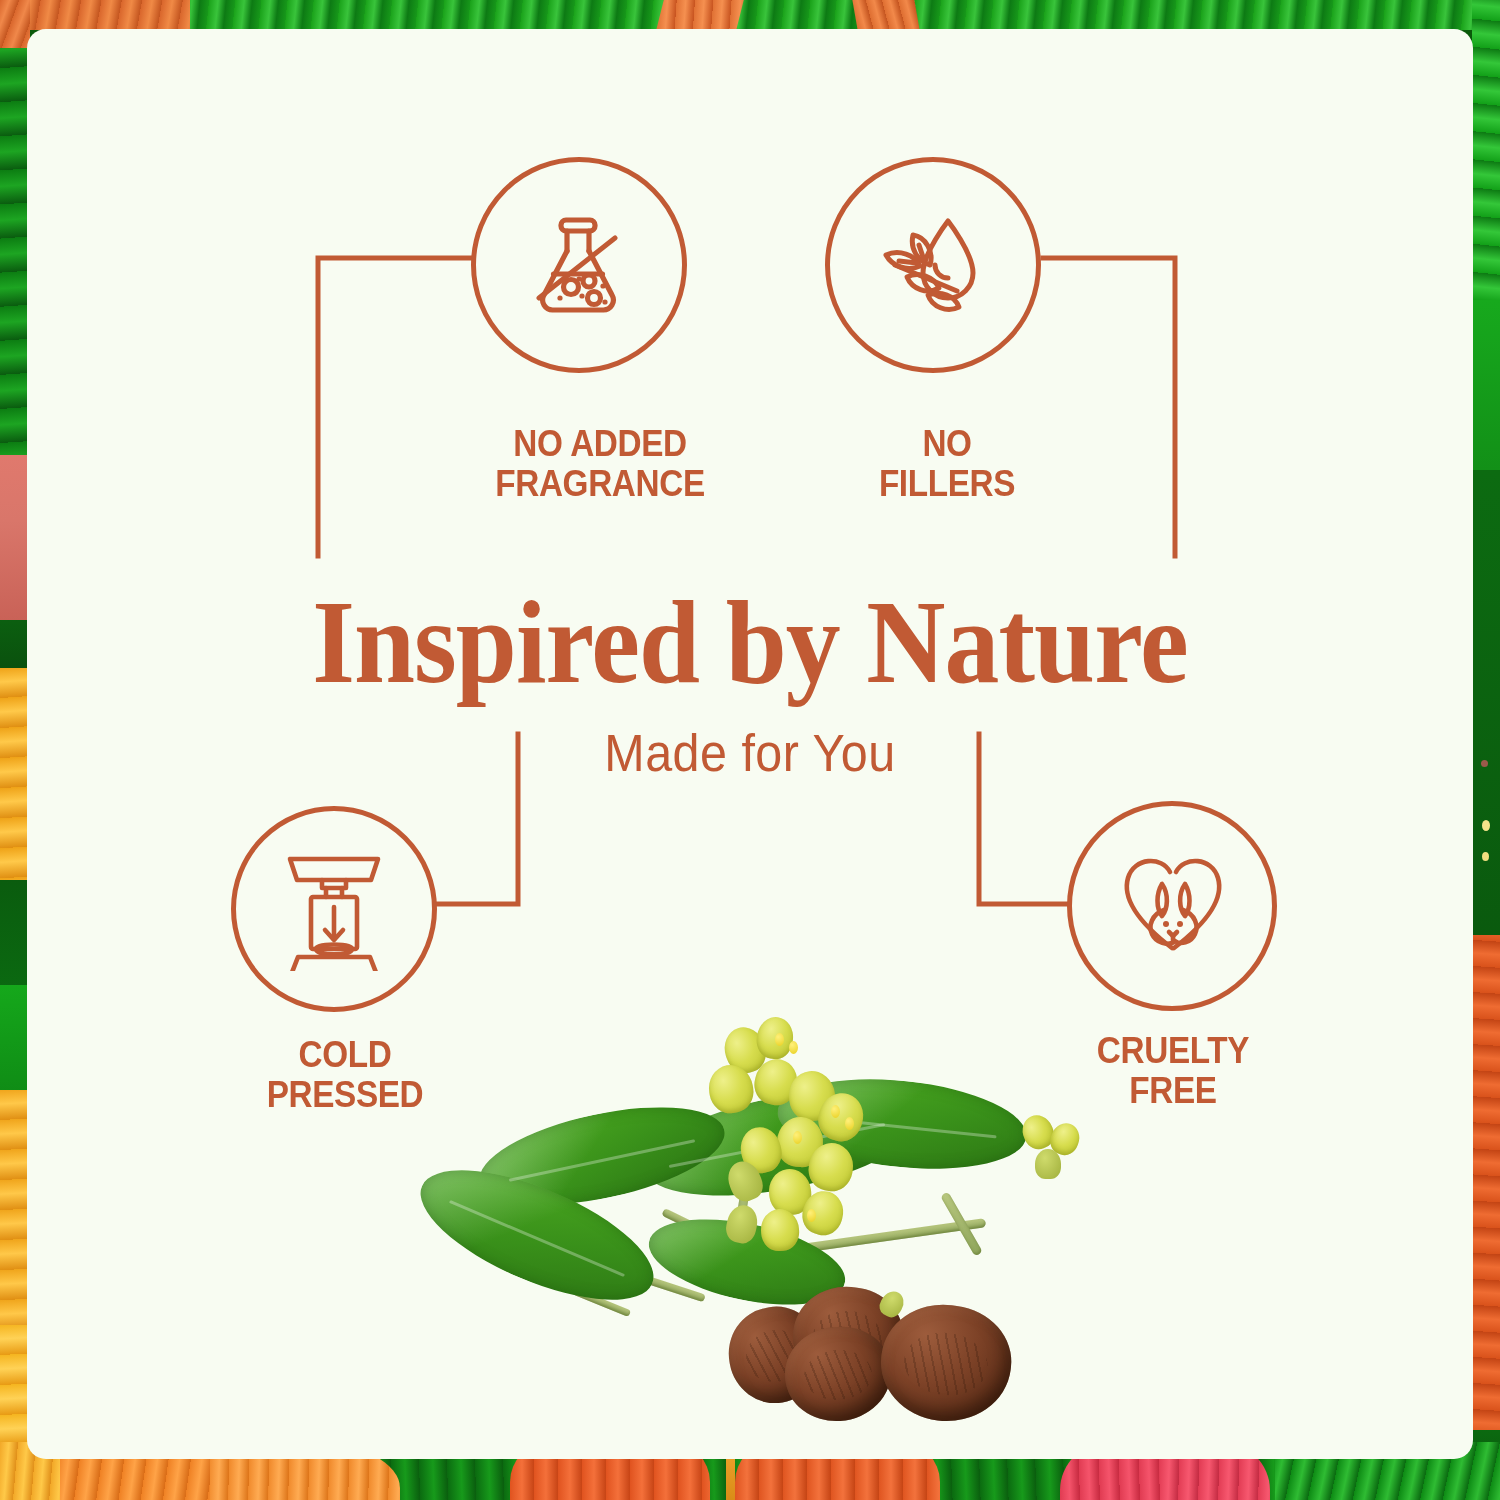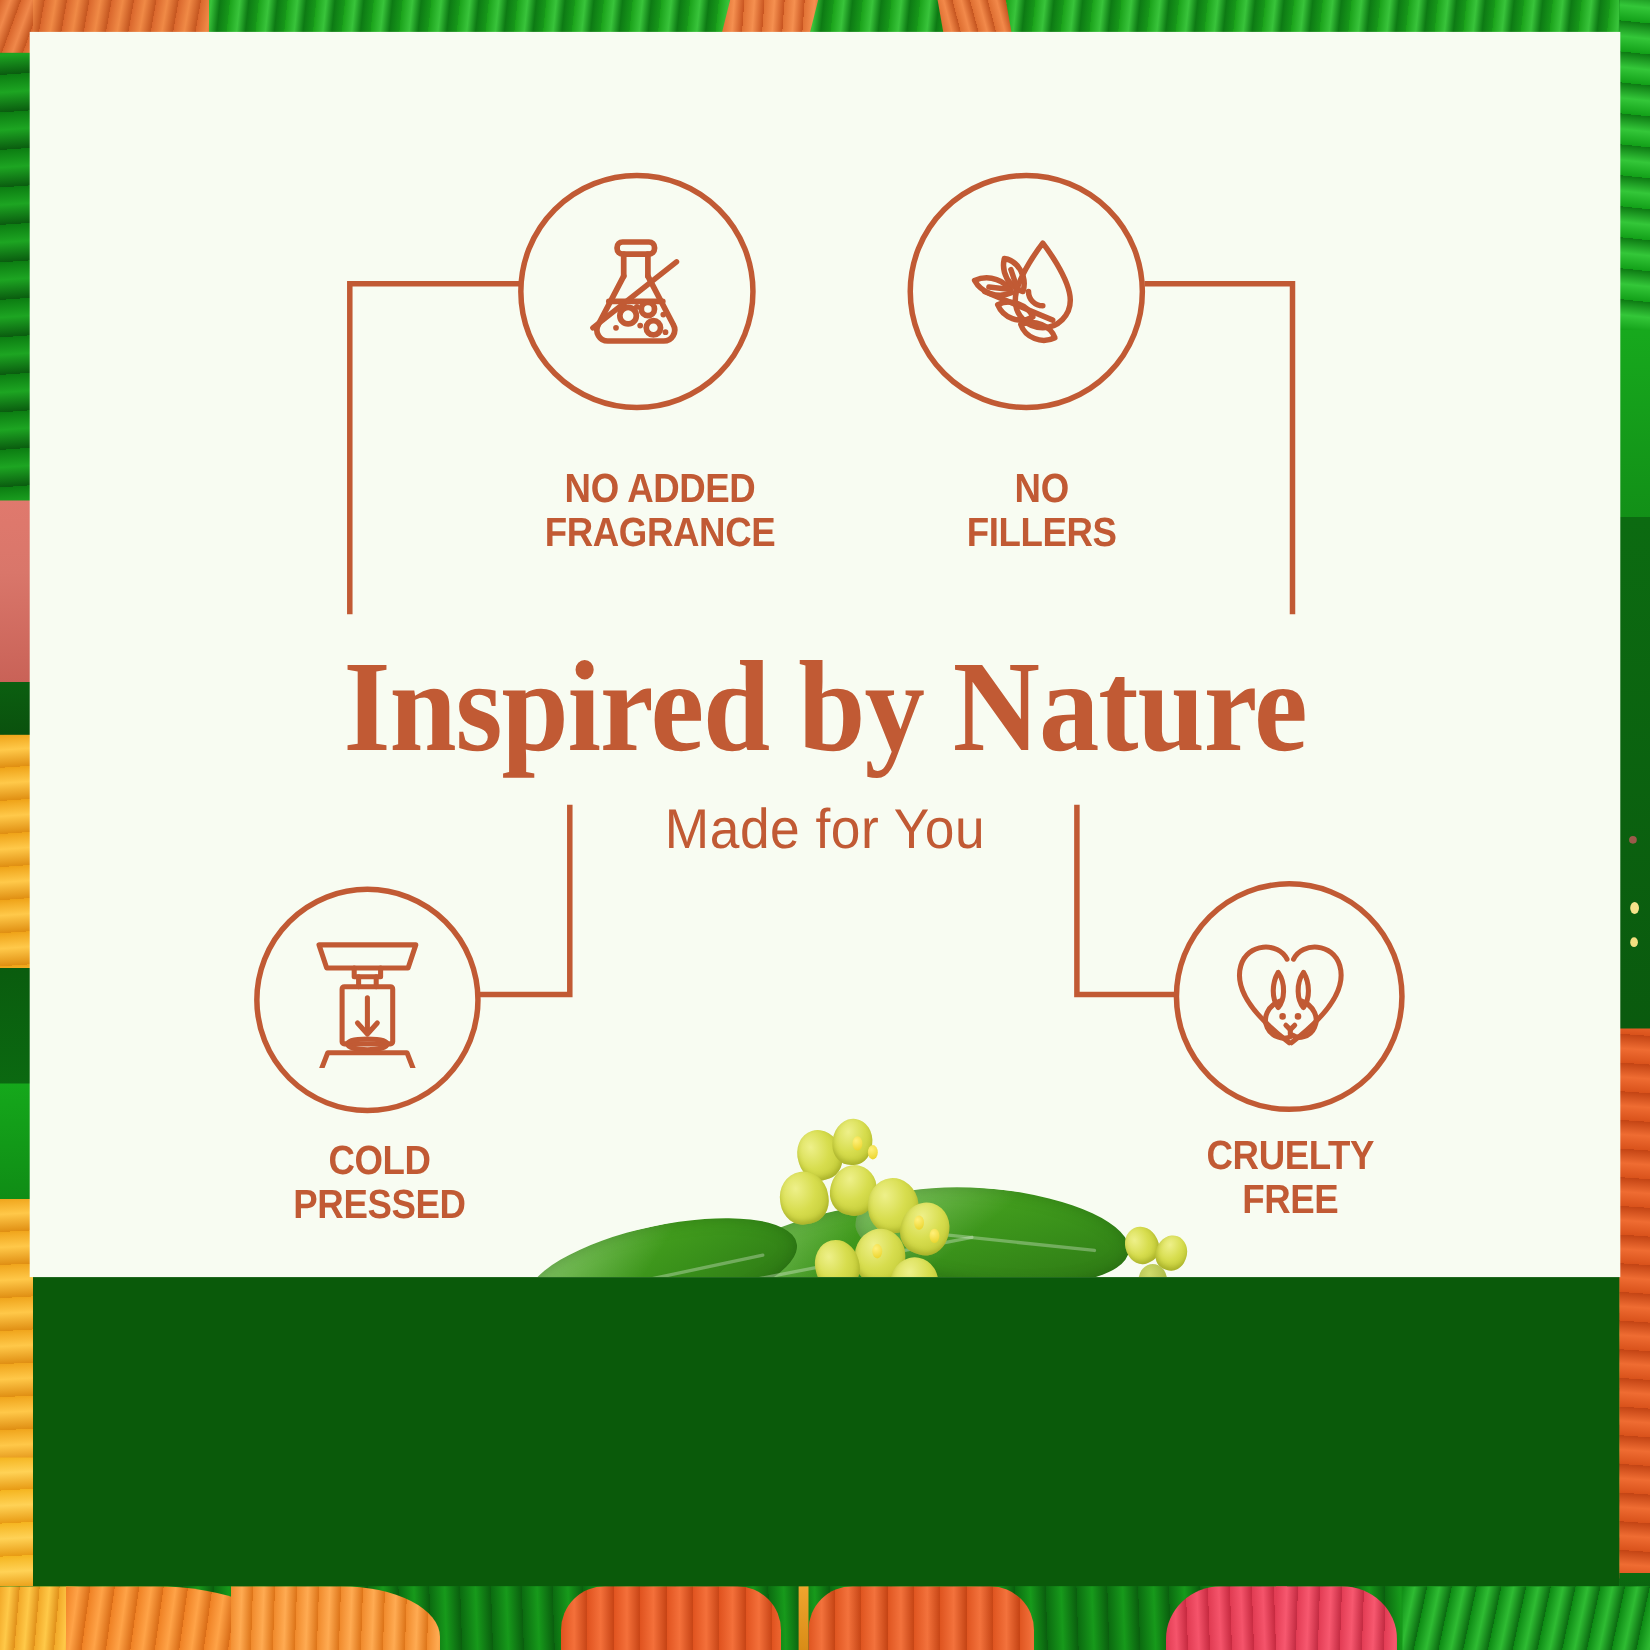--- a/index.html
+++ b/index.html
@@ -96,23 +96,24 @@
     background:repeating-linear-gradient(4deg,#d9521b 0px,#ef6c32 13px,#c34414 26px);}
   .br-5{position:absolute;right:0;top:1430px;width:28px;height:70px;
     background:linear-gradient(182deg,#0b6a10,#094f0c);}
   .br-dot1{position:absolute;right:12px;top:760px;width:7px;height:7px;border-radius:50%;background:#9b5a4a;}
   .br-dot2{position:absolute;right:10px;top:820px;width:8px;height:11px;border-radius:50%;background:#f5e38a;}
   .br-dot3{position:absolute;right:11px;top:852px;width:7px;height:9px;border-radius:50%;background:#f2de80;}
 
   
   #panel {
     position:absolute; left:27px; top:29px;
-    width:1446px; height:1132px;
+    width:1446px; height:1430px;
     background:#f8fcf2;
     overflow:hidden;
+    border-radius:19px;
   }
 
   
   #lines { position:absolute; left:0; top:0; width:1446px; height:1414px; }
 
   
   .badge {
     position:absolute; border-radius:50%;
     border:5px solid #c15a34;
     display:flex; align-items:center; justify-content:center;

